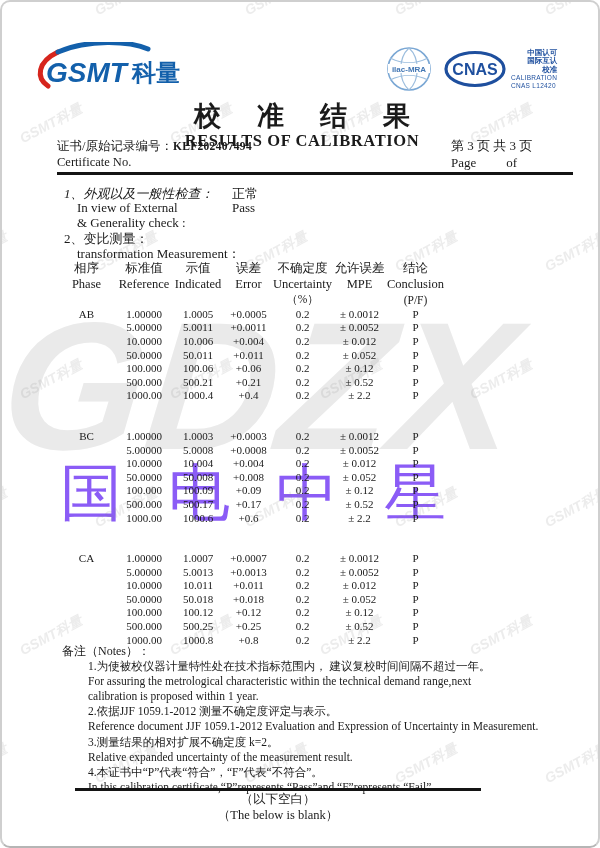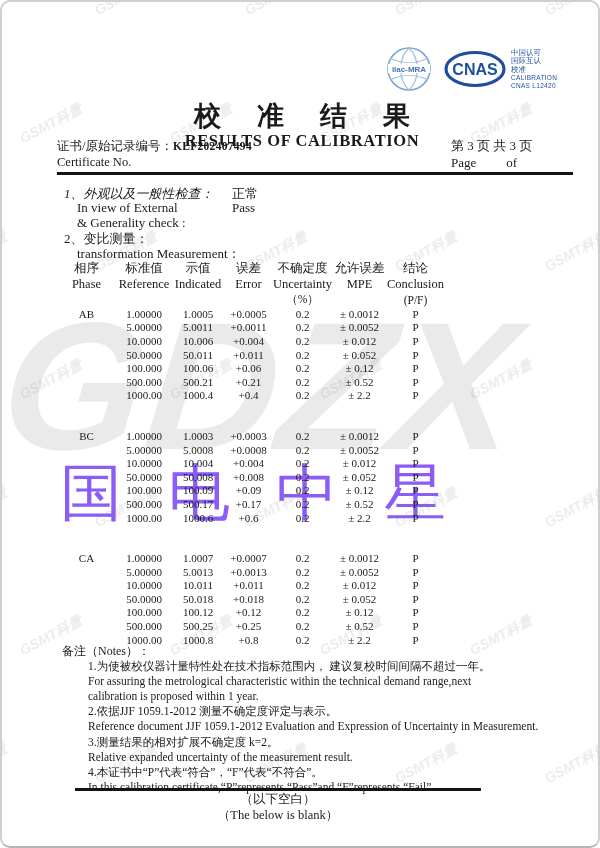--- a/index.html
+++ b/index.html
@@ -28,21 +28,21 @@
     font-weight:normal;font-size:62px;letter-spacing:46px;color:#8b5cf6;
   }
   
   .content{position:absolute;inset:0;z-index:2;}
   .abs{position:absolute;}
   
   #gsmt-logo{left:32px;top:40px;}
   #badges{left:384px;top:44px;display:flex;align-items:center;gap:12px;}
   .cnas-wrap{display:flex;align-items:center;gap:5px;}
   .cnas-text{line-height:1.15;}
-  .cnas-text .cn{font-size:7.5px;font-weight:normal;color:#1e4f9e;font-family:"Liberation Sans",sans-serif;}
+  .cnas-text .cn{font-size:7.5px;font-weight:bold;color:#1e4f9e;font-family:"Liberation Sans",sans-serif;text-align:right;}
   .cnas-text .en{font-size:6.5px;color:#1e4f9e;font-family:"Liberation Sans",sans-serif;letter-spacing:0.3px;}
   
   .title-cn{top:96px;left:0;width:600px;text-align:center;font-size:27px;font-weight:bold;letter-spacing:36px;text-indent:36px;}
   .title-en{top:129px;left:0;width:600px;text-align:center;font-size:16.5px;font-weight:bold;letter-spacing:0.6px;}
   
   .certno{left:55px;top:136px;font-size:12.5px;line-height:1.3;}
   .certno .cn{font-weight:normal;}
   .certno .num{font-weight:bold;font-size:11.5px;letter-spacing:0.3px;}
   .pageinfo{left:449px;top:136px;font-size:13px;line-height:1.3;}
   .pageinfo .of{display:inline-block;margin-left:30px;}
@@ -102,20 +102,28 @@
       <span class="wm-tile" style="left: 465px; top: 625px;">GSMT科量</span>
       <span class="wm-tile" style="left: -60px; top: 753px;">GSMT科量</span>
       <span class="wm-tile" style="left: 90px; top: 753px;">GSMT科量</span>
       <span class="wm-tile" style="left: 240px; top: 753px;">GSMT科量</span>
       <span class="wm-tile" style="left: 390px; top: 753px;">GSMT科量</span>
       <span class="wm-tile" style="left: 540px; top: 753px;">GSMT科量</span>
     </div>
 
   <div class="content">
 
+    <div class="abs" id="gsmt-logo">
+      <svg width="158" height="52" viewBox="0 0 158 52">
+        <path d="M14,44 C2,36 3,20 24,10" fill="none" stroke="#d6251d" stroke-width="5" stroke-linecap="round"></path>
+        <path d="M24,10 C55,-3 95,-1 114,7" fill="none" stroke="#1360ab" stroke-width="5" stroke-linecap="round"></path>
+        <text x="12" y="40" font-family="Liberation Sans, sans-serif" font-style="italic" font-weight="bold" font-size="28" fill="#1360ab">GSMT</text>
+        <text x="98" y="39" font-family="Liberation Sans, sans-serif" font-weight="bold" font-size="24" fill="#1360ab">科量</text>
+      </svg>
+    </div>
 
     <div class="abs" id="badges">
       <svg width="46" height="46" viewBox="0 0 46 46">
         <circle cx="23" cy="23" r="21" fill="none" stroke="#7aa7d4" stroke-width="1.6"></circle>
         <path d="M23,2 C12,12 12,34 23,44" fill="none" stroke="#9dbede" stroke-width="1.2"></path>
         <path d="M23,2 C34,12 34,34 23,44" fill="none" stroke="#9dbede" stroke-width="1.2"></path>
         <path d="M4,12 C16,18 30,18 42,12" fill="none" stroke="#9dbede" stroke-width="1.2"></path>
         <path d="M4,34 C16,28 30,28 42,34" fill="none" stroke="#9dbede" stroke-width="1.2"></path>
         <rect x="2" y="18" width="42" height="9" fill="#ffffff"></rect>
         <text x="23" y="25.5" text-anchor="middle" font-family="Liberation Sans, sans-serif" font-weight="bold" font-size="8" fill="#4377b4">ilac-MRA</text>

